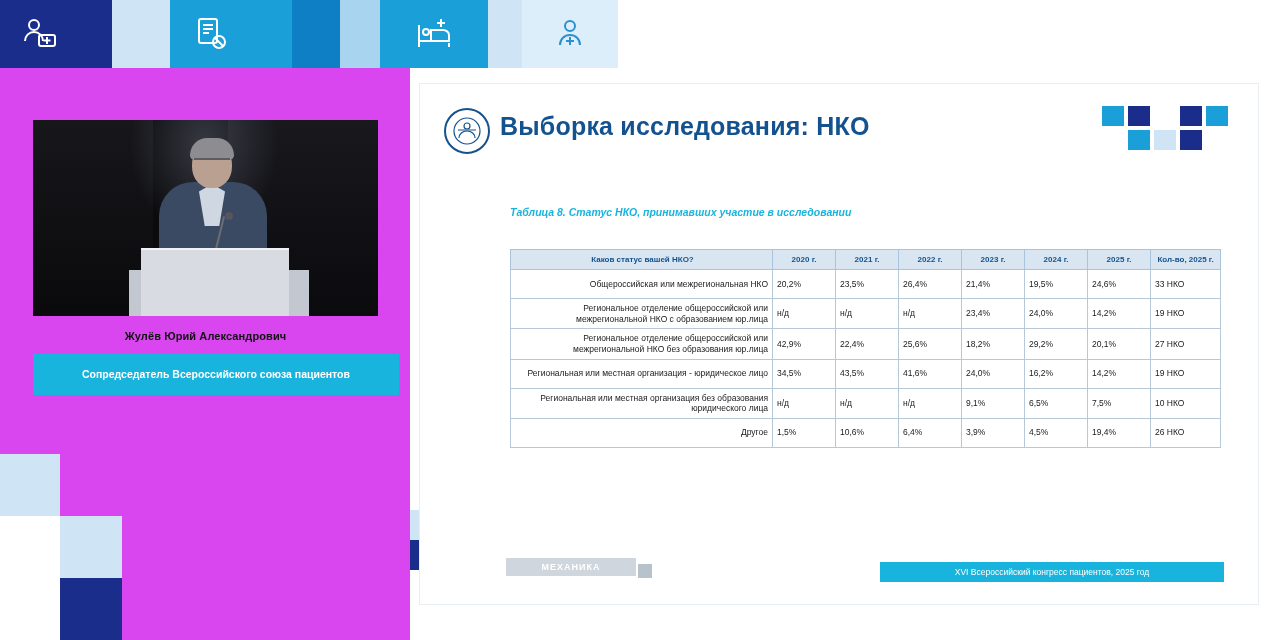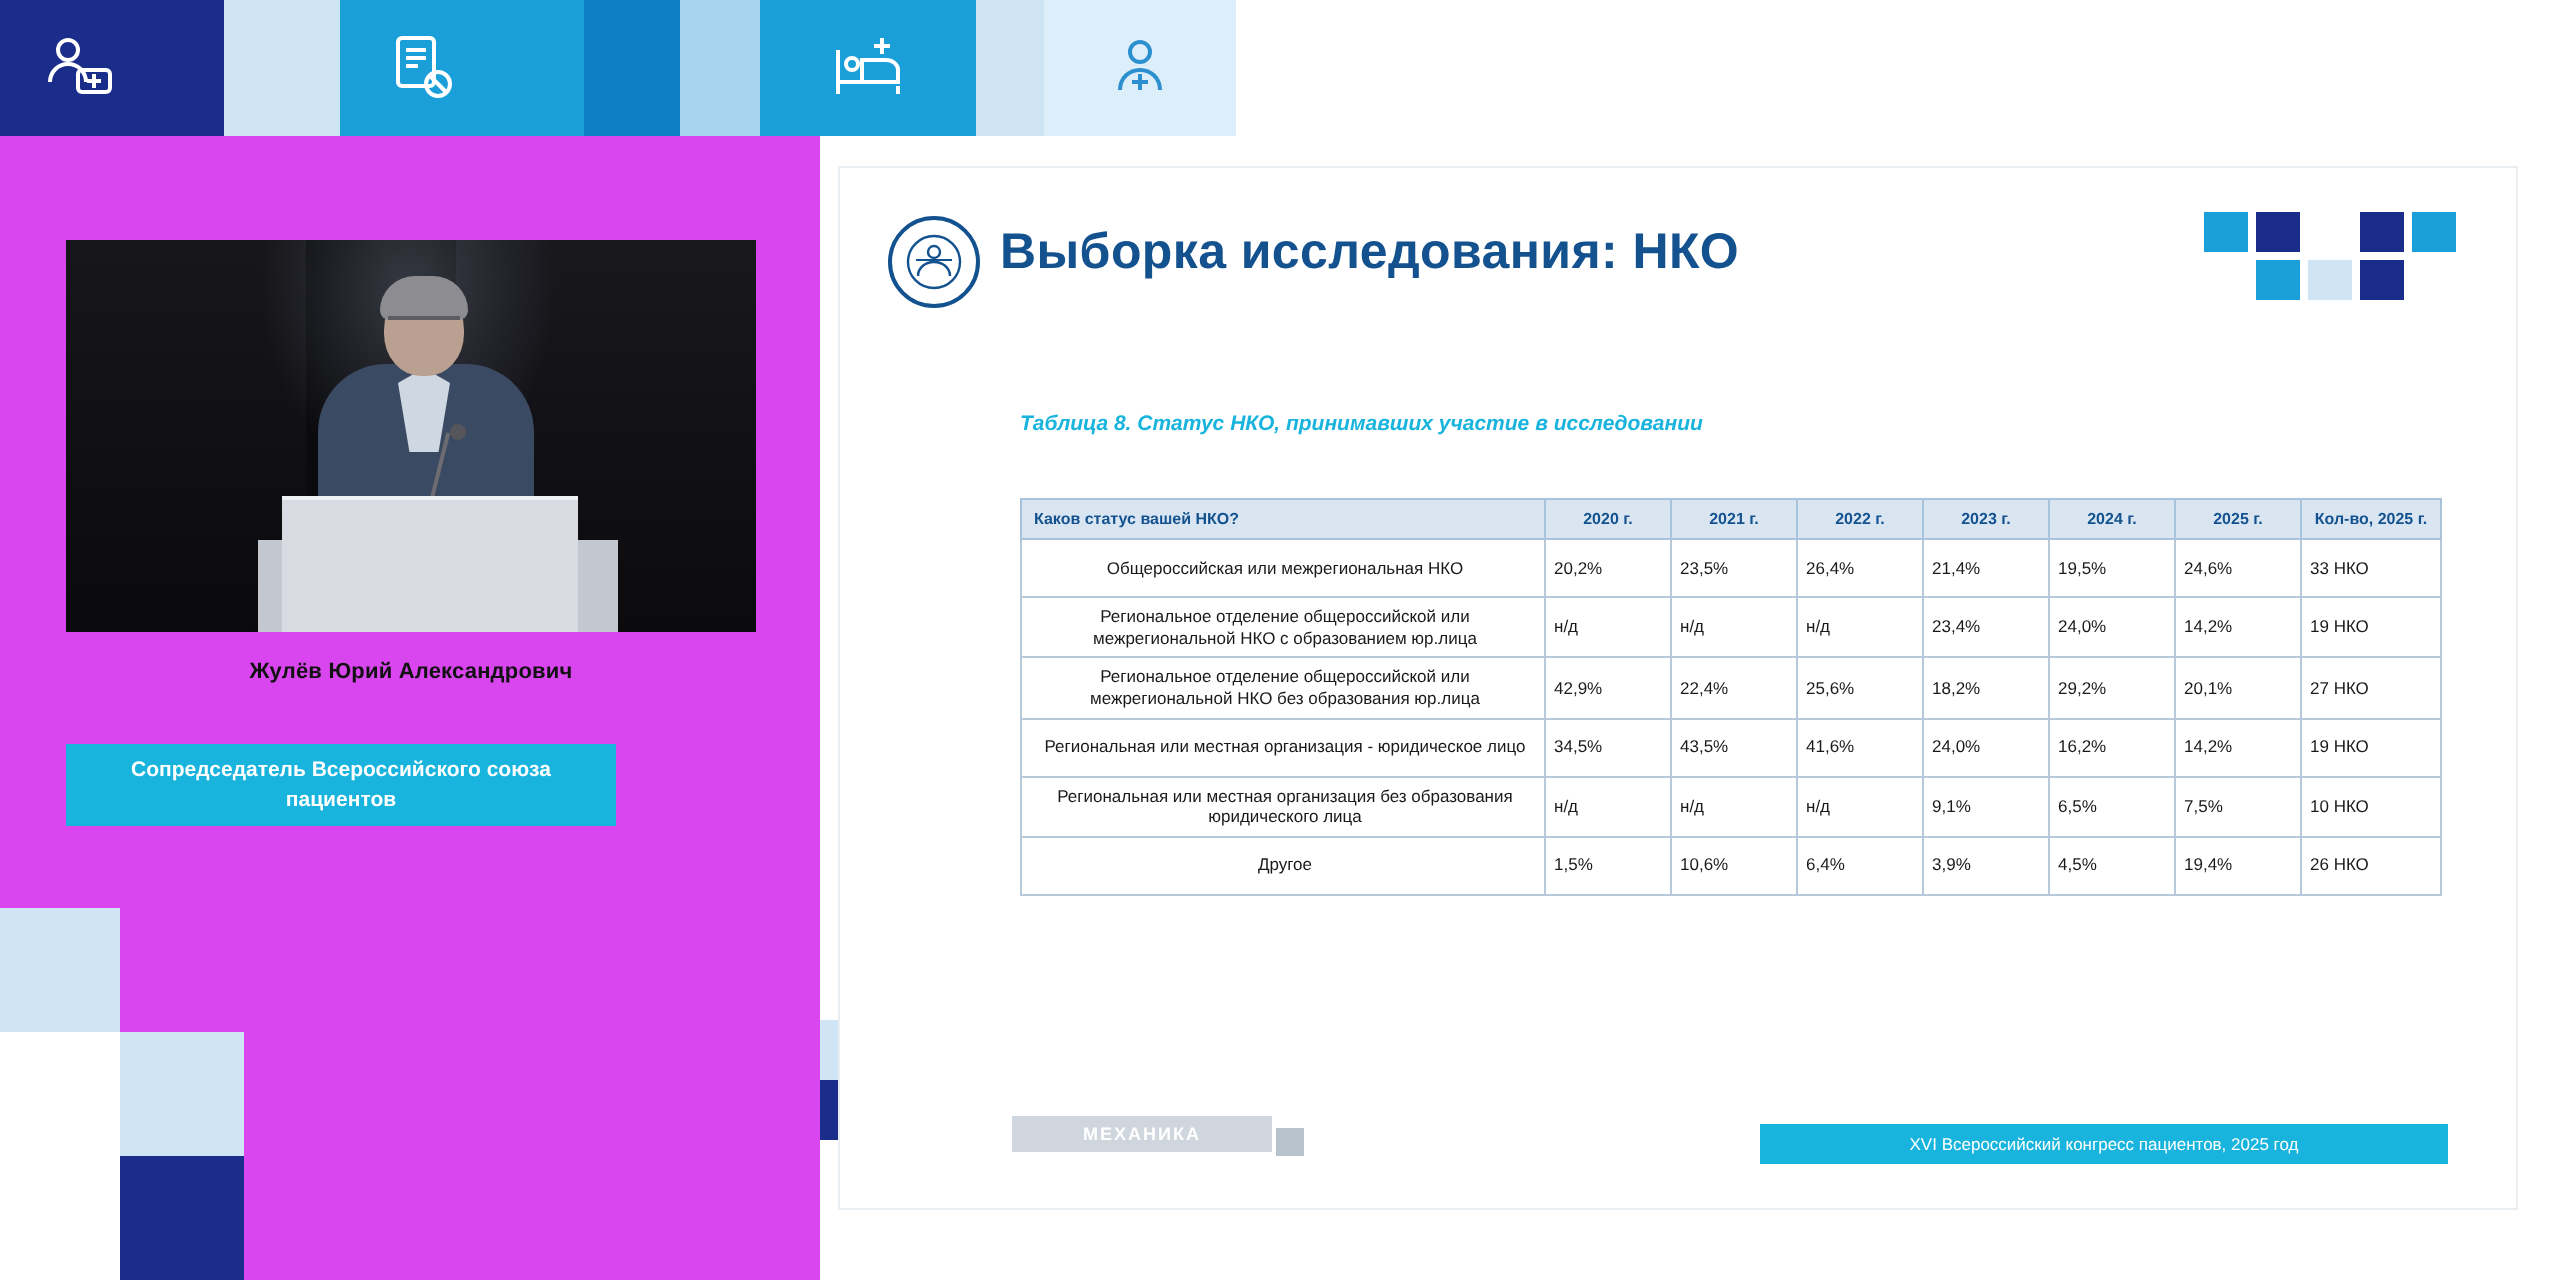--- a/index.html
+++ b/index.html
@@ -117,22 +117,22 @@
     left: 33px; top: 262px;
     width: 345px;
     text-align: center;
     font-size: 11px;
     font-weight: bold;
     color: #111111;
     letter-spacing: .1px;
   }
   .speaker-role {
     position: absolute;
-    left: 33px; top: 304px;
-    width: 275px;
+    left: 33px; top: 286px;
+    width: 366px;
     height: 41px;
     background: #18b4dd;
     color: #ffffff;
     font-size: 10.5px;
     font-weight: bold;
     display: flex;
     align-items: center;
     justify-content: center;
     text-align: center;
     line-height: 1.35;
@@ -196,32 +196,32 @@
     background: #d9e6f2;
     color: #14528f;
     font-size: 8px;
     font-weight: bold;
     border: 1px solid #a9c3da;
     padding: 5px 4px;
     text-align: center;
     vertical-align: middle;
   }
   table.stat th.first {
-    text-align: left;
+    text-align: center;
     padding-left: 6px;
   }
   table.stat td {
     border: 1px solid #b7c9d8;
     padding: 4px 4px;
     vertical-align: middle;
     line-height: 1.25;
     height: 20px;
   }
   table.stat td.label {
-    text-align: center;
+    text-align: right;
     padding-left: 6px;
   }
   table.stat tr.total td {
     font-weight: bold;
   }
 
   .mech-logo {
     position: absolute;
     left: 86px; bottom: 28px;
     width: 130px; height: 18px;

